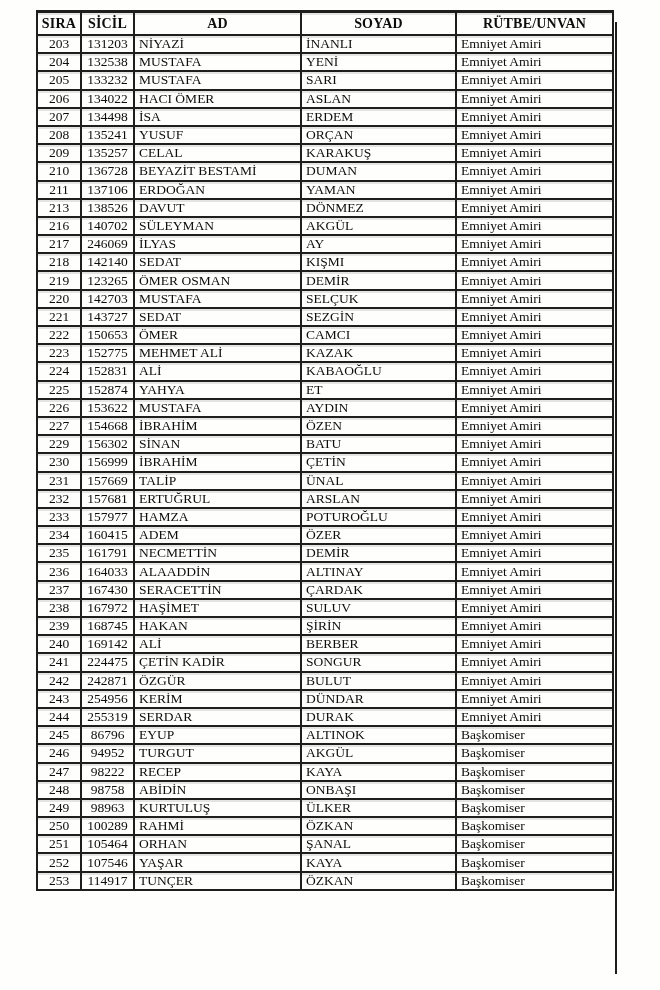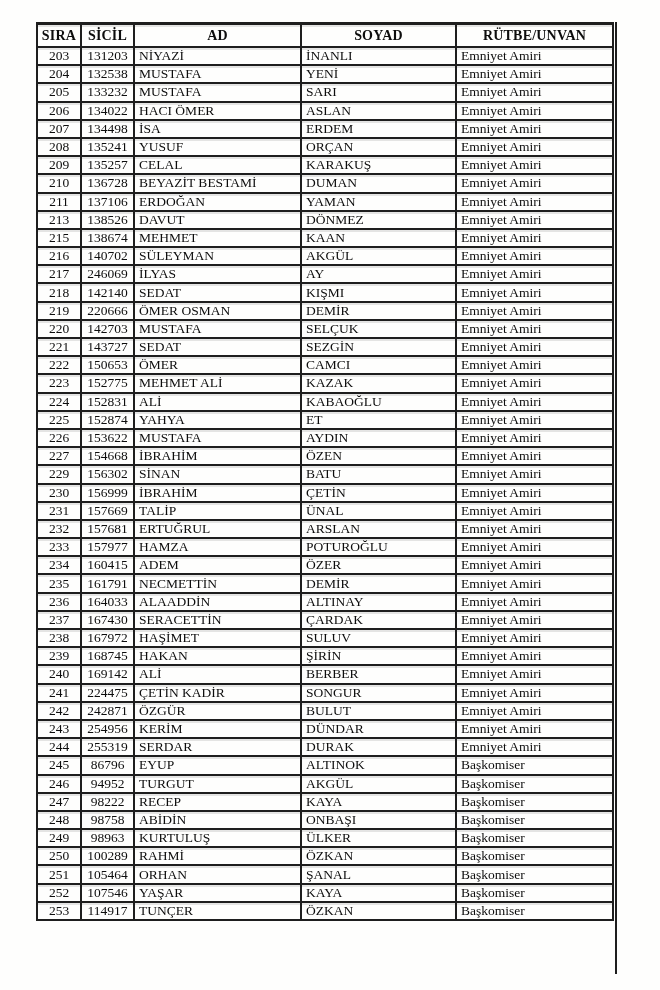--- a/index.html
+++ b/index.html
@@ -12,21 +12,21 @@
     width: 660px;
     height: 990px;
     background: #fefefd;
     overflow: hidden;
     font-family: "Liberation Serif", "DejaVu Serif", serif;
     color: #0d0d0d;
   }
   table.roster {
     position: absolute;
     left: 36px;
-    top: 22px;
+    top: 10px;
     width: 576px;
     border-collapse: collapse;
     table-layout: fixed;
   }
   table.roster col.c0 { width: 44px; }
   table.roster col.c1 { width: 53px; }
   table.roster col.c2 { width: 167px; }
   table.roster col.c3 { width: 155px; }
   table.roster col.c4 { width: 157px; }
 
@@ -158,27 +158,20 @@
           <td class="c4">Emniyet Amiri</td>
         </tr>
         <tr>
           <td class="c0">213</td>
           <td class="c1">138526</td>
           <td class="c2">DAVUT</td>
           <td class="c3">DÖNMEZ</td>
           <td class="c4">Emniyet Amiri</td>
         </tr>
         <tr>
-          <td class="c0">215</td>
-          <td class="c1">138674</td>
-          <td class="c2">MEHMET</td>
-          <td class="c3">KAAN</td>
-          <td class="c4">Emniyet Amiri</td>
-        </tr>
-        <tr>
           <td class="c0">216</td>
           <td class="c1">140702</td>
           <td class="c2">SÜLEYMAN</td>
           <td class="c3">AKGÜL</td>
           <td class="c4">Emniyet Amiri</td>
         </tr>
         <tr>
           <td class="c0">217</td>
           <td class="c1">246069</td>
           <td class="c2">İLYAS</td>
@@ -187,21 +180,21 @@
         </tr>
         <tr>
           <td class="c0">218</td>
           <td class="c1">142140</td>
           <td class="c2">SEDAT</td>
           <td class="c3">KIŞMI</td>
           <td class="c4">Emniyet Amiri</td>
         </tr>
         <tr>
           <td class="c0">219</td>
-          <td class="c1">220666</td>
+          <td class="c1">123265</td>
           <td class="c2">ÖMER OSMAN</td>
           <td class="c3">DEMİR</td>
           <td class="c4">Emniyet Amiri</td>
         </tr>
         <tr>
           <td class="c0">220</td>
           <td class="c1">142703</td>
           <td class="c2">MUSTAFA</td>
           <td class="c3">SELÇUK</td>
           <td class="c4">Emniyet Amiri</td>

